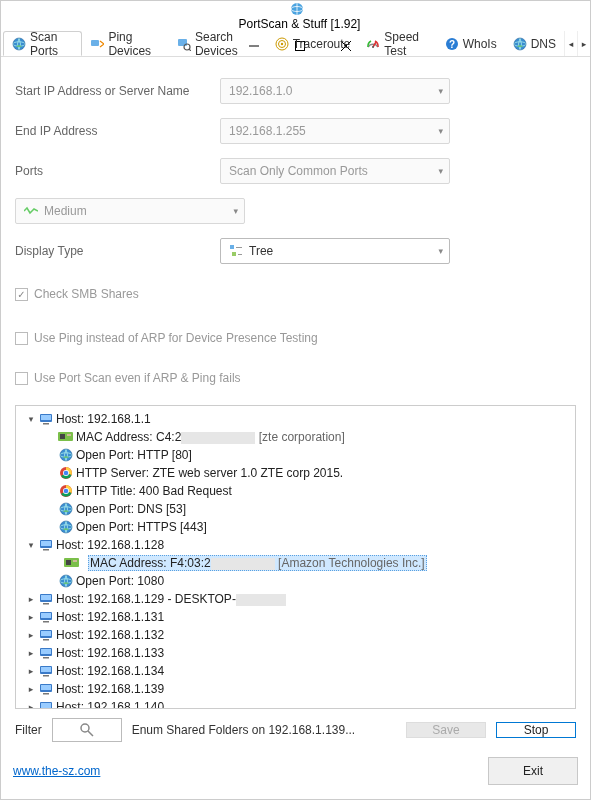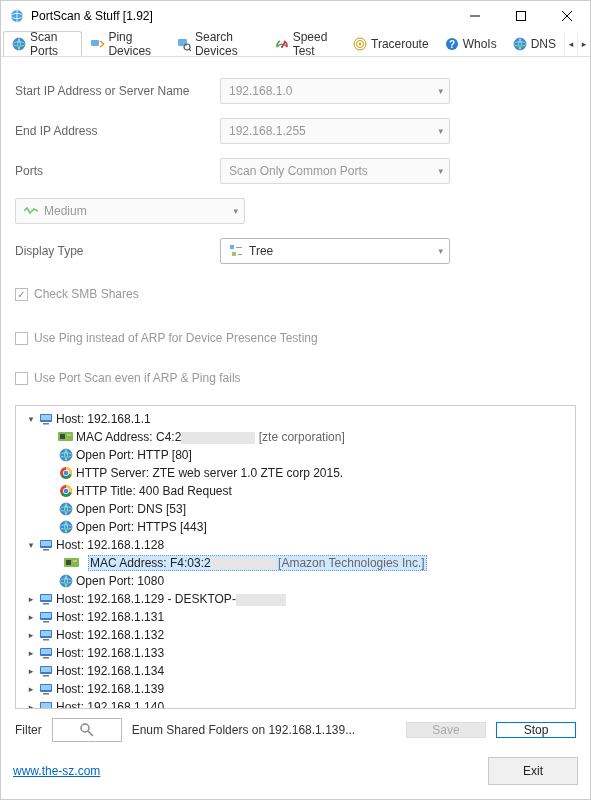--- a/index.html
+++ b/index.html
@@ -1,19 +1,19 @@
 <!DOCTYPE html>
 <html><head>
 <meta charset="utf-8">
 <style>
   * { box-sizing: border-box; }
   html, body { margin:0; padding:0; font-family: "Segoe UI", Tahoma, sans-serif; font-size:12px; color:#222; background:#fff; }
   .window { width:591px; height:800px; border:1px solid #ccc; display:flex; flex-direction:column; background:#fff; }
   
-  .titlebar { height:30px; display:flex; align-items:center; padding:0 0 0 8px; }
+  .titlebar { height:30px; display:flex; align-items:center; padding:0 0 0 8px;flex-direction:column; }
   .titlebar .appicon { width:16px; height:16px; margin-right:6px; display:flex; align-items:center; justify-content:center; }
   .titlebar .title { flex:1; font-size:12px; color:#000; }
   .winbtns { display:flex; }
   .winbtn { width:46px; height:30px; display:flex; align-items:center; justify-content:center; font-size:10px; color:#222; cursor:default; }
   
   .tabstrip { height:26px; display:flex; align-items:stretch; border-bottom:1px solid #ddd; padding-left:2px; }
   .tab { display:flex; align-items:center; gap:4px; padding:0 8px; font-size:12px; color:#333; cursor:default; position:relative; }
   .tab.active { border:1px solid #d0d0d0; border-bottom:1px solid #fff; background:#fff; border-radius:3px 3px 0 0; font-weight:500; }
   .tabicon { width:14px; height:14px; display:inline-flex; align-items:center; justify-content:center; }
   .tabscroll { width:16px; display:flex; align-items:center; justify-content:center; font-size:9px; color:#444; border-left:1px solid #eee; cursor:default; }
@@ -110,38 +110,38 @@
             <rect x="1" y="2" width="9" height="7" rx="1" fill="#6ab0e8"></rect>
             <circle cx="10" cy="10" r="3" fill="none" stroke="#555" stroke-width="1.2"></circle>
             <line x1="12" y1="12" x2="14" y2="14" stroke="#555" stroke-width="1.2"></line>
           </svg>
         </span>
         <span>Search Devices</span>
       </div>
       <div class="tab">
         <span class="tabicon">
           <svg width="14" height="14">
+            <circle cx="7" cy="7" r="6" fill="#fff" stroke="#c90" stroke-width="1"></circle>
+            <circle cx="7" cy="7" r="3.5" fill="none" stroke="#c90" stroke-width="1"></circle>
+            <circle cx="7" cy="7" r="1.2" fill="#c90"></circle>
+          </svg>
+        </span>
+        <span>Traceroute</span>
+      </div>
+      <div class="tab">
+        <span class="tabicon">
+          <svg width="14" height="14">
             <path d="M2 10 A6 6 0 0 1 12 10" fill="none" stroke="#888" stroke-width="1.5"></path>
             <line x1="7" y1="10" x2="10" y2="5" stroke="#d33" stroke-width="1.5"></line>
             <circle cx="7" cy="10" r="1" fill="#555"></circle>
             <path d="M2 10 A6 6 0 0 1 5 4" fill="none" stroke="#3b3" stroke-width="1.5"></path>
             <path d="M9 4 A6 6 0 0 1 12 10" fill="none" stroke="#d33" stroke-width="1.5"></path>
           </svg>
         </span>
         <span>Speed Test</span>
-      </div>
-      <div class="tab">
-        <span class="tabicon">
-          <svg width="14" height="14">
-            <circle cx="7" cy="7" r="6" fill="#fff" stroke="#c90" stroke-width="1"></circle>
-            <circle cx="7" cy="7" r="3.5" fill="none" stroke="#c90" stroke-width="1"></circle>
-            <circle cx="7" cy="7" r="1.2" fill="#c90"></circle>
-          </svg>
-        </span>
-        <span>Traceroute</span>
       </div>
       <div class="tab">
         <span class="tabicon">
           <svg width="14" height="14">
             <circle cx="7" cy="7" r="6" fill="#2a7dd4"></circle>
             <text x="7" y="11" font-size="10" font-weight="bold" fill="#fff" text-anchor="middle">?</text>
           </svg>
         </span>
         <span>WhoIs</span>
       </div>

